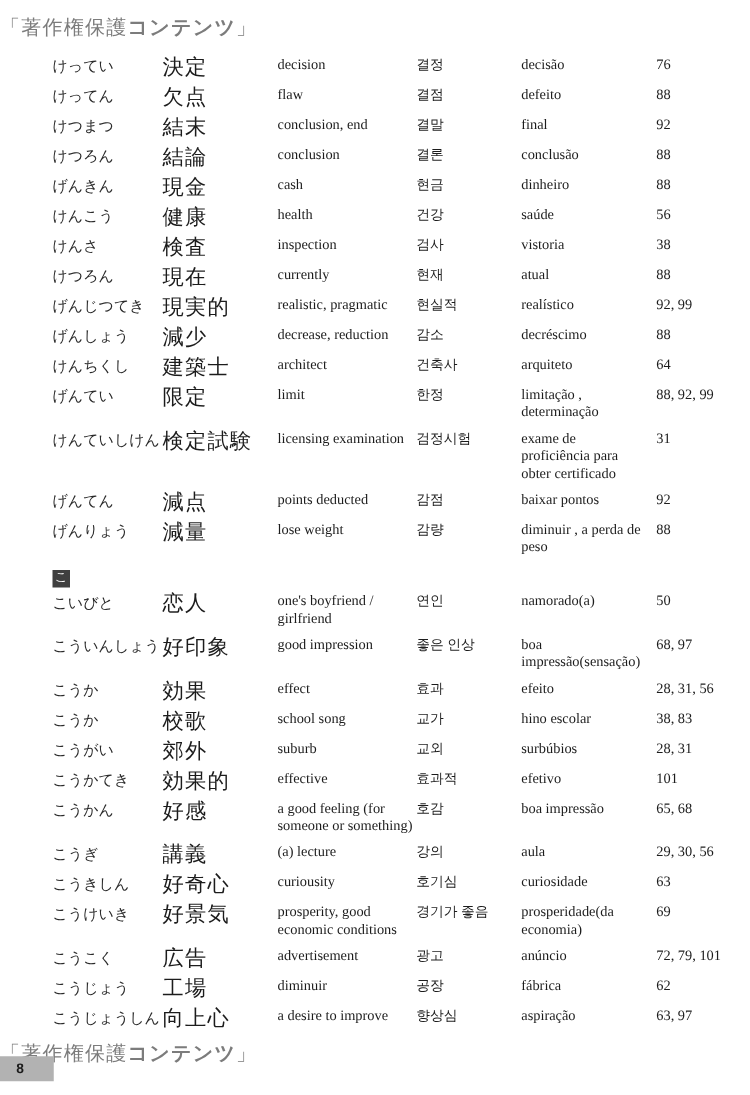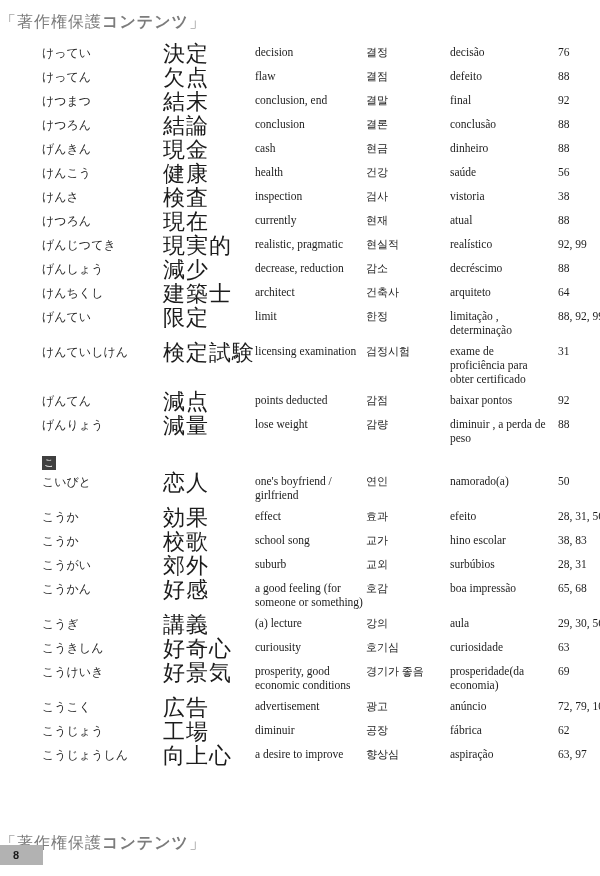--- a/index.html
+++ b/index.html
@@ -20,21 +20,21 @@
   .copy-serif { font-family:"Liberation Serif", serif; }
   .copy-gothic { font-family:"Liberation Sans", sans-serif; font-weight:bold; }
 
   .vocab-table { margin:12px 0 0 42px; width:540px; }
   .vocab-row {
     display:flex; align-items:flex-start;
     margin-bottom:7px; line-height:14px;
   }
   .cell { flex:none; }
   .c-reading    { width:88px;  font-size:12px; line-height:17px; color:#2a2a2a; }
-  .c-kanji      { width:92px;  font-size:22px; line-height:17px; letter-spacing:1px;margin-left:33px; }
+  .c-kanji      { width:92px;  font-size:17px; line-height:17px; letter-spacing:1px; }
   .c-english    { width:111px; font-size:11.5px; padding-right:3px; }
   .c-korean     { width:84px;  font-size:11px;   line-height:15px; padding-right:3px; }
   .c-portuguese { width:103px; font-size:11.5px; padding-right:3px; }
   .c-pages      { width:52px;  font-size:11.5px; margin-left:5px; }
 
   .section-marker-row { margin:3px 0 7px 0; height:15px; }
   .marker-box {
     display:inline-block; width:14px; height:14px;
     background:#3f3f3f; color:#ffffff;
     font-size:10px; line-height:14px; text-align:center;
@@ -179,20 +179,28 @@
     <div class="section-marker-row"><span class="marker-box">こ</span></div>
     <div class="vocab-row">
       <div class="cell c-reading">こいびと</div>
       <div class="cell c-kanji">恋人</div>
       <div class="cell c-english">one's boyfriend / girlfriend</div>
       <div class="cell c-korean">연인</div>
       <div class="cell c-portuguese">namorado(a)</div>
       <div class="cell c-pages">50</div>
     </div>
     <div class="vocab-row">
+      <div class="cell c-reading">こういんしょう</div>
+      <div class="cell c-kanji">好印象</div>
+      <div class="cell c-english">good impression</div>
+      <div class="cell c-korean">좋은 인상</div>
+      <div class="cell c-portuguese">boa impressão(sensação)</div>
+      <div class="cell c-pages">68, 97</div>
+    </div>
+    <div class="vocab-row">
       <div class="cell c-reading">こうか</div>
       <div class="cell c-kanji">効果</div>
       <div class="cell c-english">effect</div>
       <div class="cell c-korean">효과</div>
       <div class="cell c-portuguese">efeito</div>
       <div class="cell c-pages">28, 31, 56</div>
     </div>
     <div class="vocab-row">
       <div class="cell c-reading">こうか</div>
       <div class="cell c-kanji">校歌</div>
@@ -203,20 +211,28 @@
     </div>
     <div class="vocab-row">
       <div class="cell c-reading">こうがい</div>
       <div class="cell c-kanji">郊外</div>
       <div class="cell c-english">suburb</div>
       <div class="cell c-korean">교외</div>
       <div class="cell c-portuguese">surbúbios</div>
       <div class="cell c-pages">28, 31</div>
     </div>
     <div class="vocab-row">
+      <div class="cell c-reading">こうかてき</div>
+      <div class="cell c-kanji">効果的</div>
+      <div class="cell c-english">effective</div>
+      <div class="cell c-korean">효과적</div>
+      <div class="cell c-portuguese">efetivo</div>
+      <div class="cell c-pages">101</div>
+    </div>
+    <div class="vocab-row">
       <div class="cell c-reading">こうかん</div>
       <div class="cell c-kanji">好感</div>
       <div class="cell c-english">a good feeling (for someone or something)</div>
       <div class="cell c-korean">호감</div>
       <div class="cell c-portuguese">boa impressão</div>
       <div class="cell c-pages">65, 68</div>
     </div>
     <div class="vocab-row">
       <div class="cell c-reading">こうぎ</div>
       <div class="cell c-kanji">講義</div>

